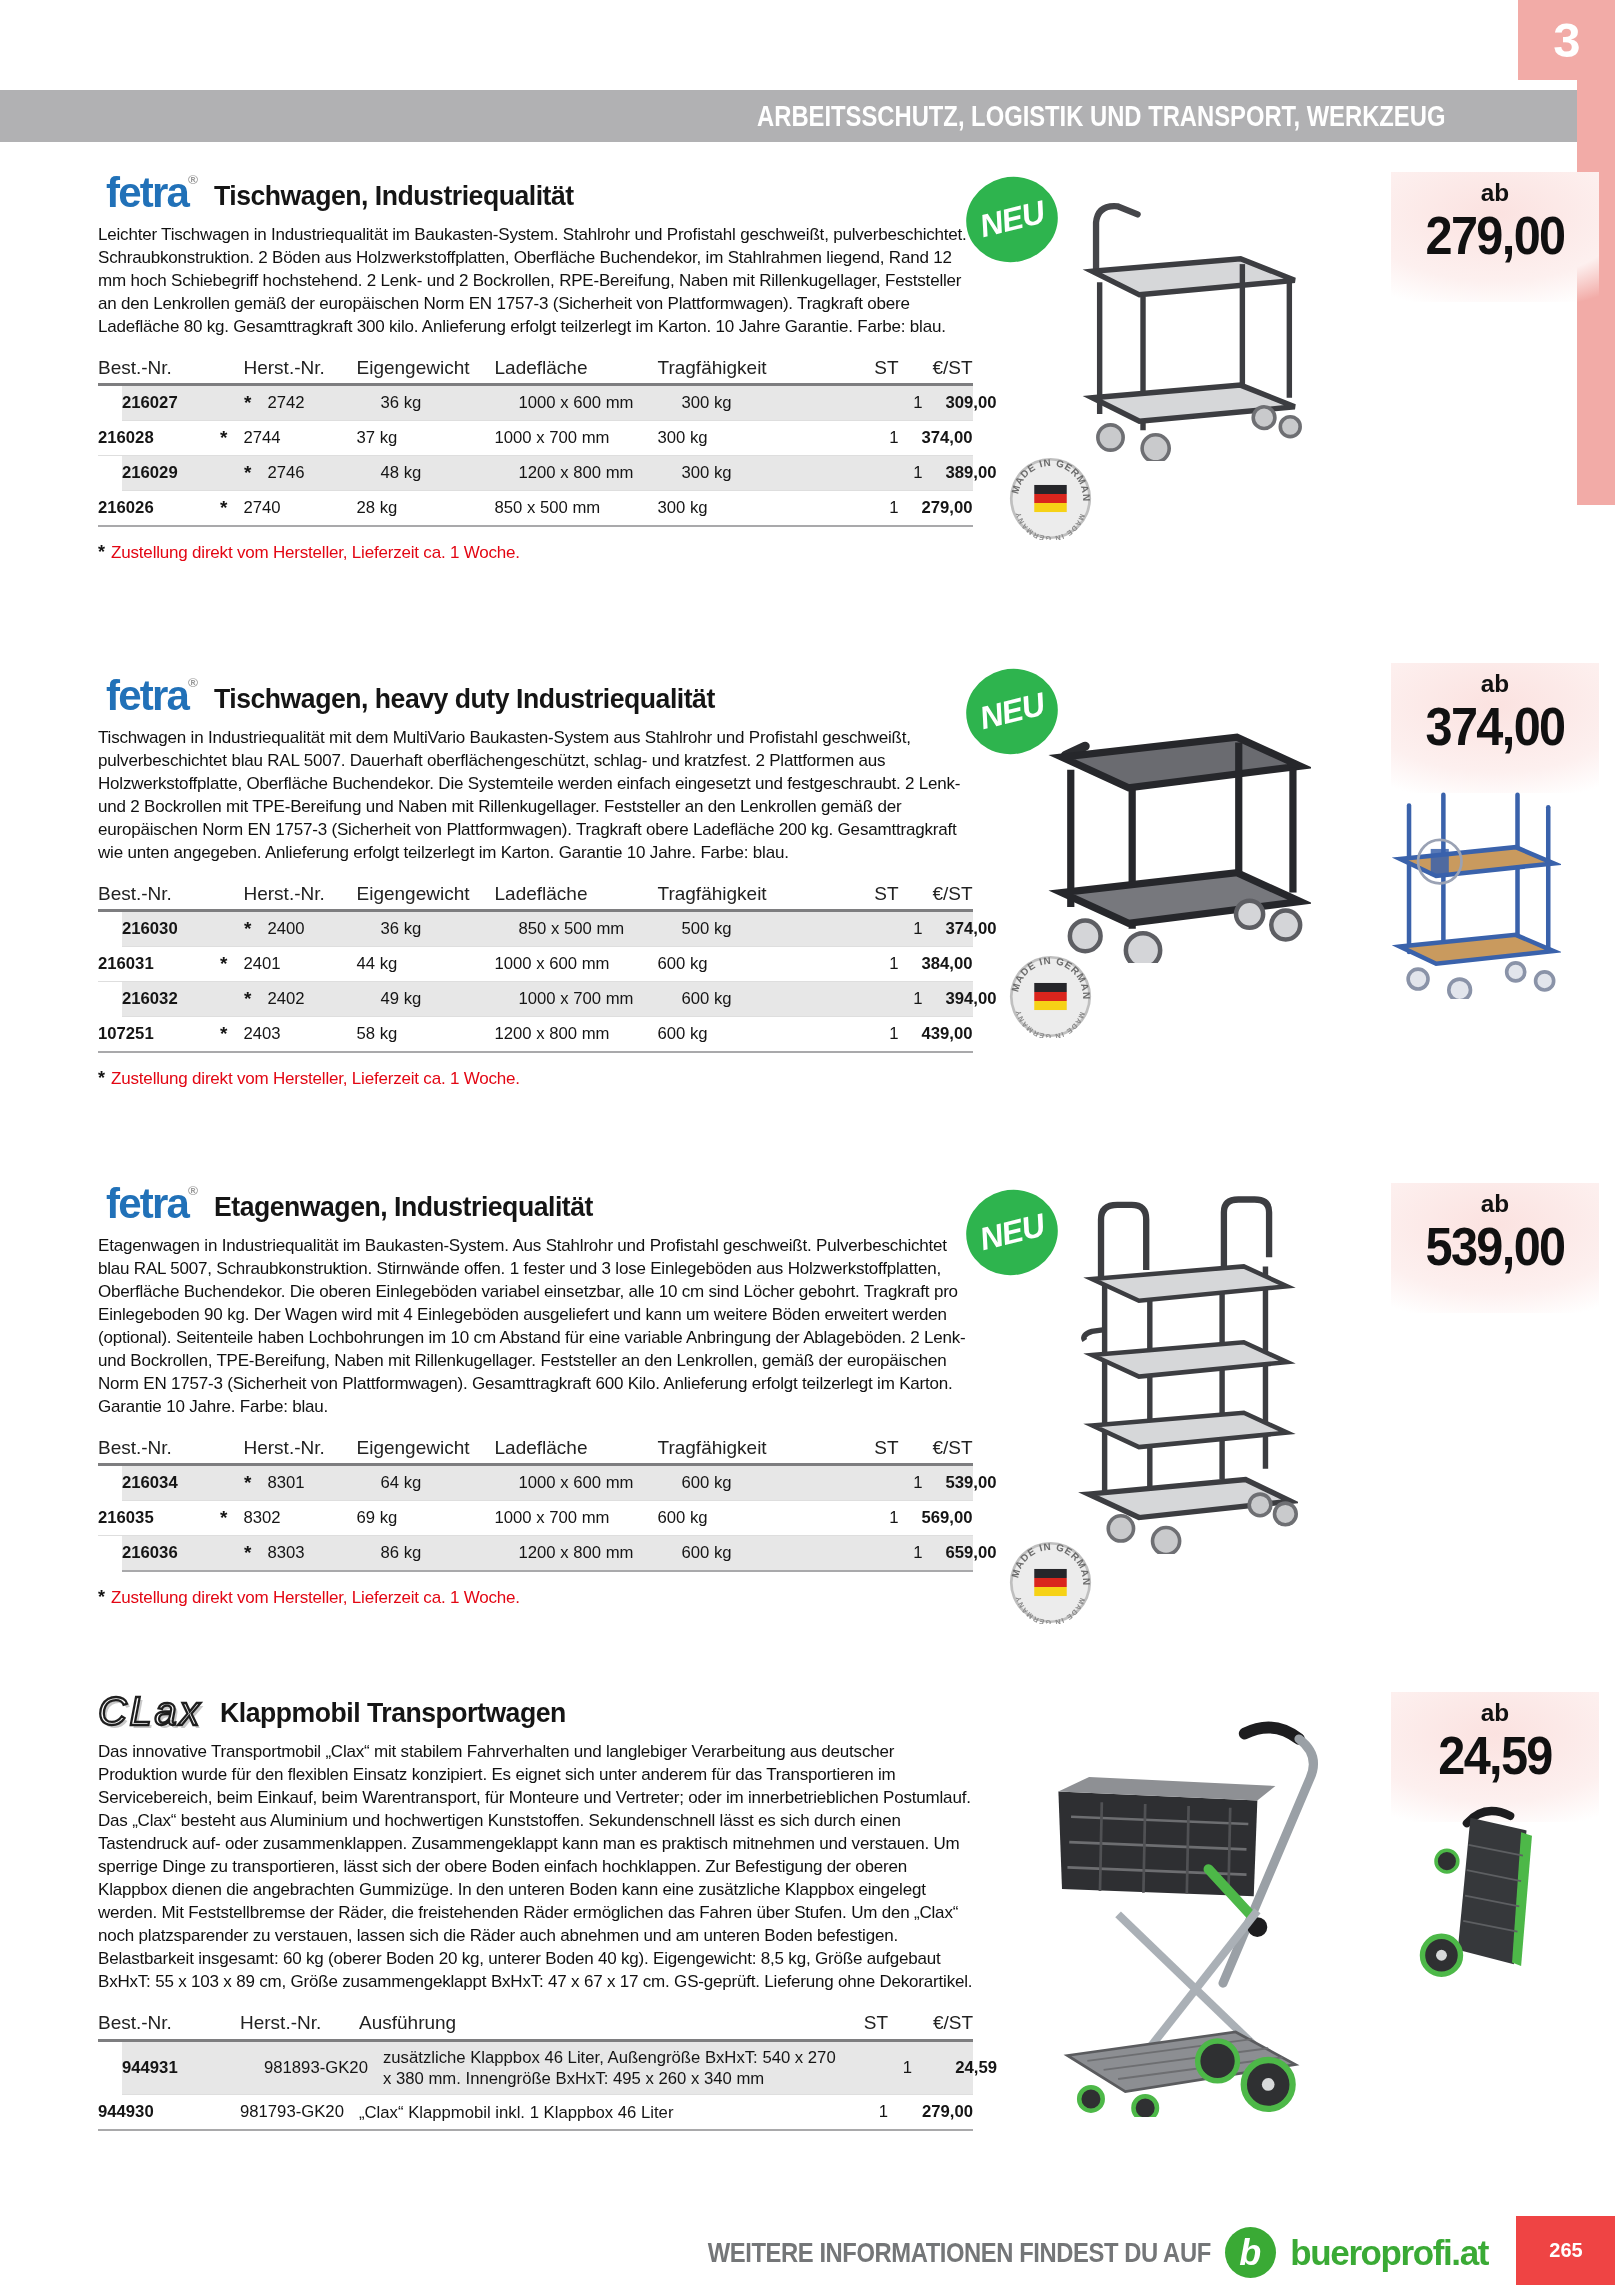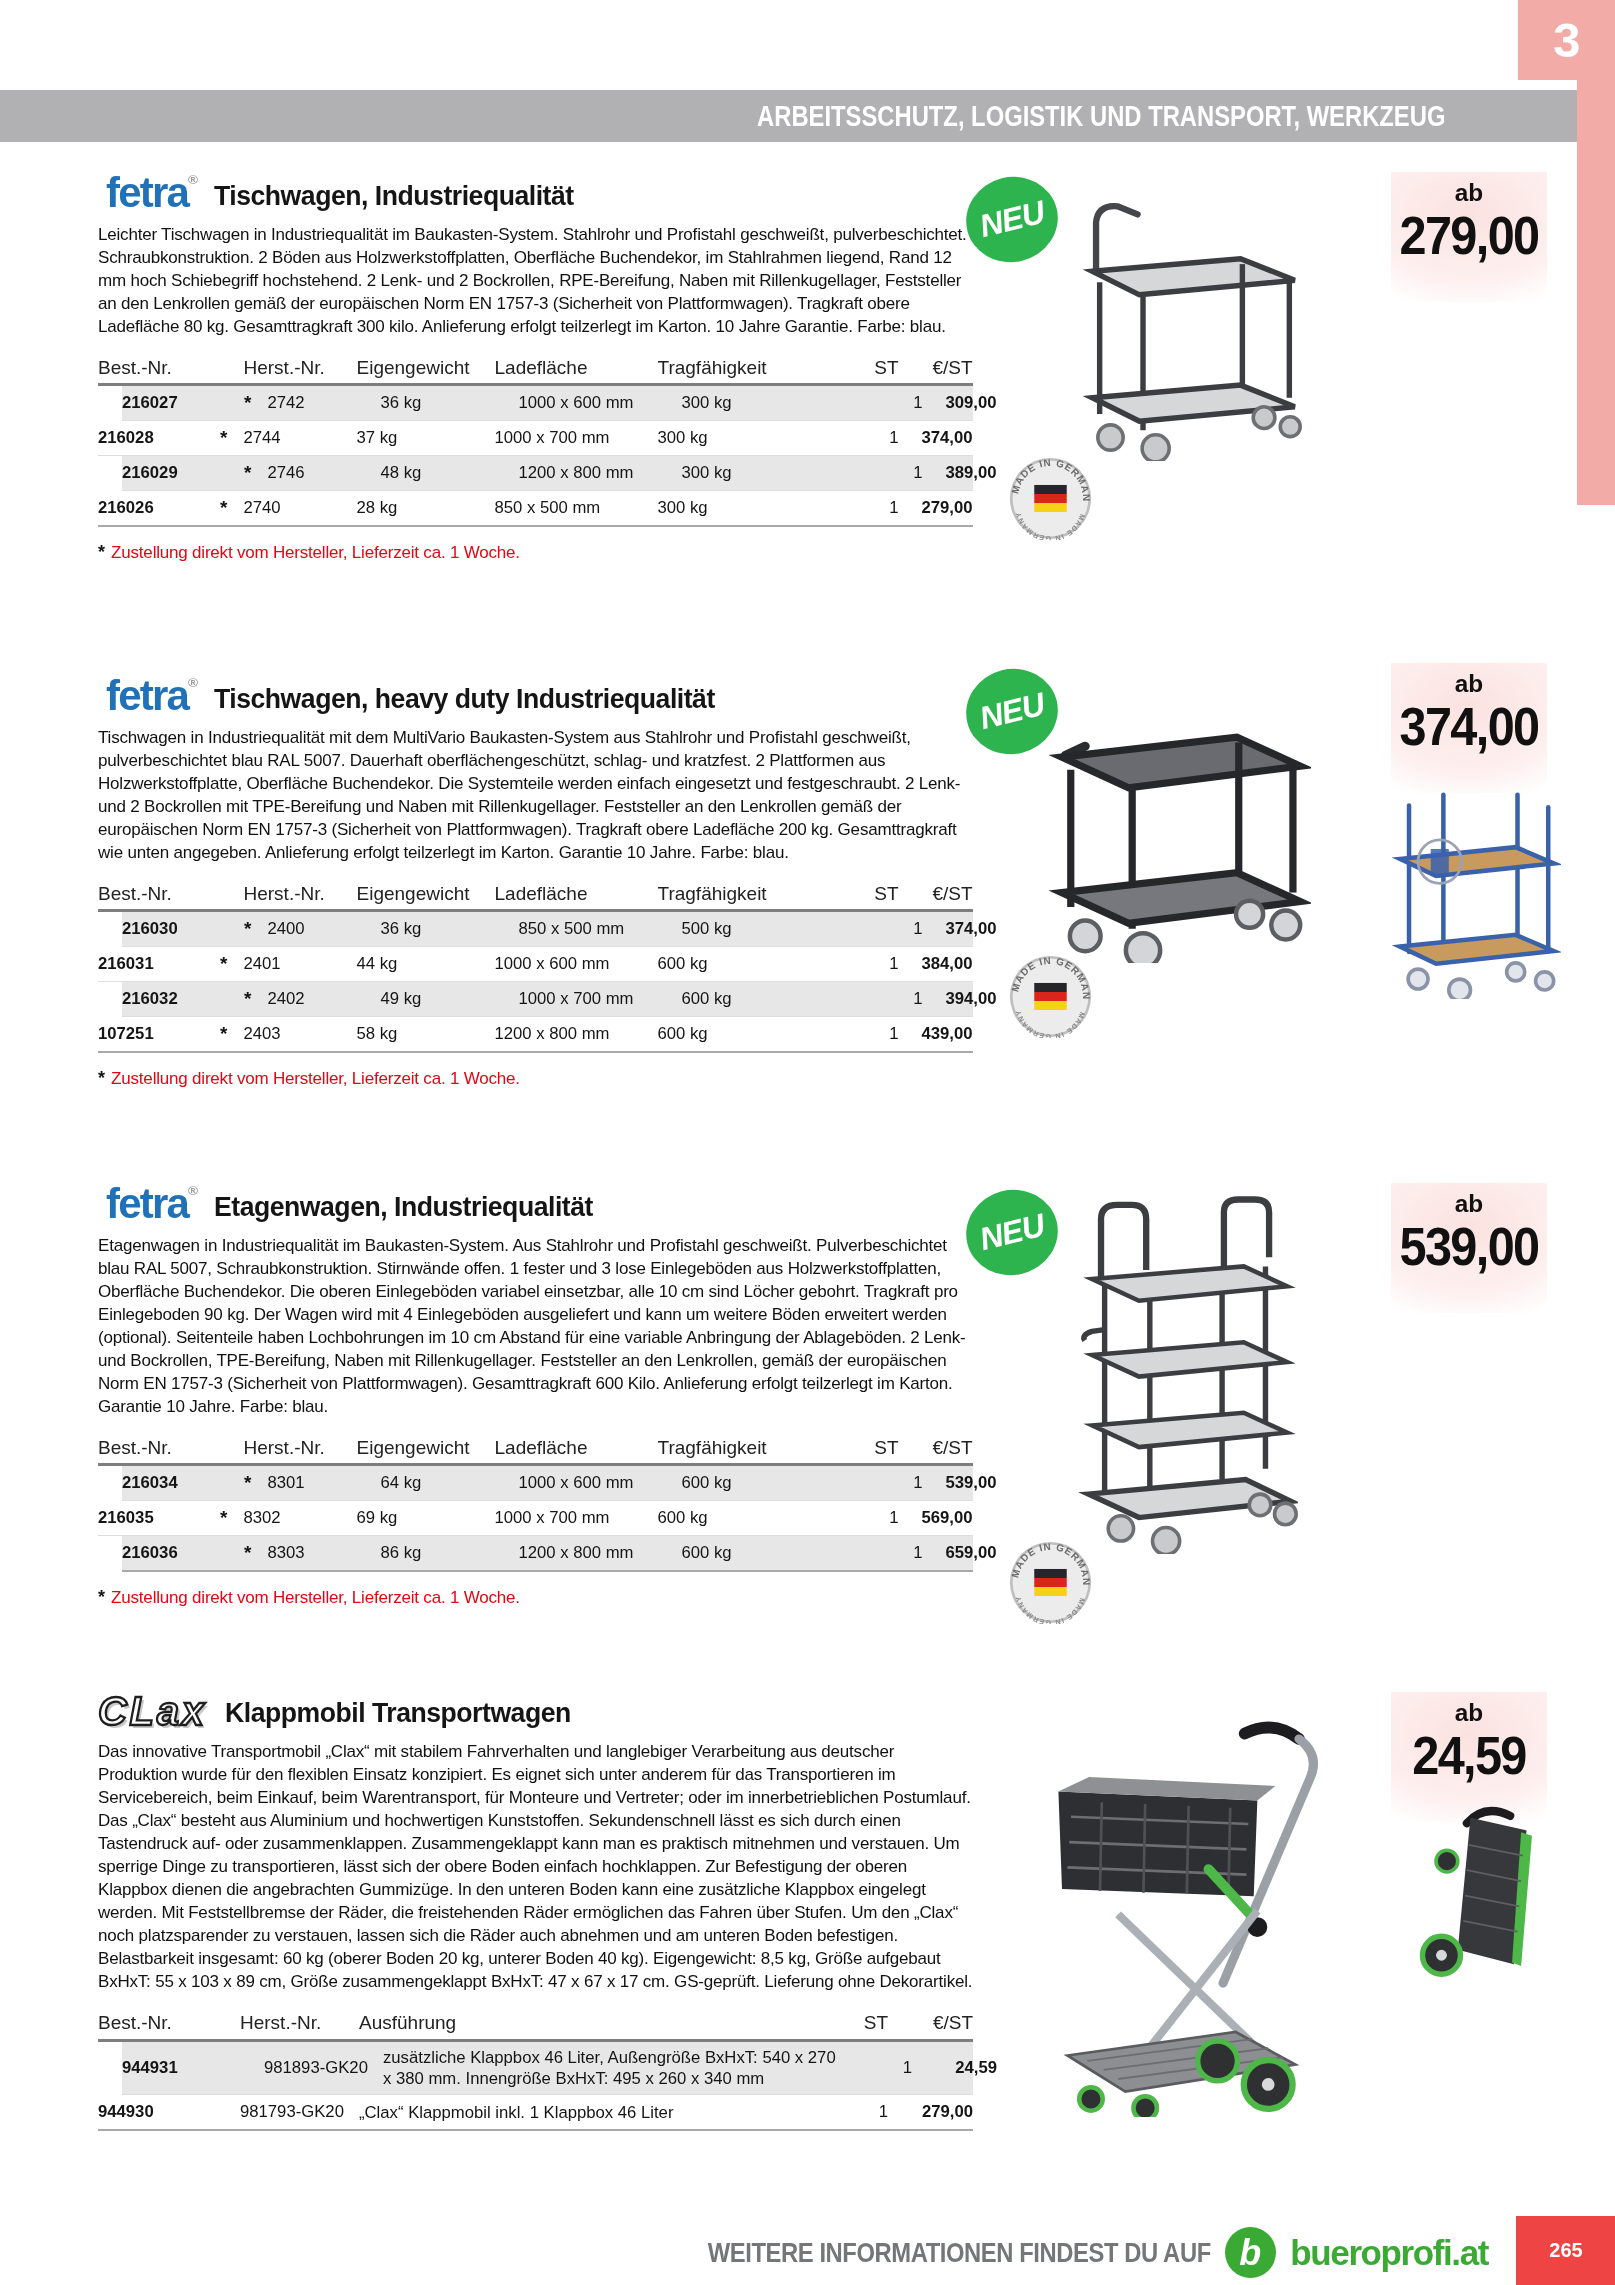--- a/index.html
+++ b/index.html
@@ -17,21 +17,21 @@
         display:flex;justify-content:flex-end;align-items:center;}
   .graybar .sub{margin-right:134px;color:#fff;font-size:29px;font-weight:bold;white-space:nowrap;
         transform:scaleX(.82);transform-origin:right center;}
   .edge-strip{position:absolute;left:1577px;top:80px;width:39px;height:425px;background:#f2aba7;}
 
   
   .product{position:absolute;left:98px;width:875px;}
   .brand-row{display:flex;align-items:flex-end;gap:18px;margin-bottom:11px;}
   .fetra{font-size:42px;font-weight:bold;color:#2171b8;letter-spacing:-1.8px;line-height:.9;margin-left:8px;}
   .reg{font-size:13.6px;color:#9a9a9a;vertical-align:top;font-weight:bold;}
-  .clax{font-size:40px;font-weight:bold;font-style:italic;color:#fff;line-height:.9;
+  .clax{font-size:40px;font-weight:normal;font-style:italic;color:#fff;line-height:.9;
         -webkit-text-stroke:2.3px #1f1f1f;letter-spacing:2.7px;text-shadow:2.7px 2.7px 0 #c9c9c9;}
   .ptitle{font-size:28px;font-weight:bold;letter-spacing:-0.5px;white-space:nowrap;
         transform:scaleX(.95);transform-origin:left bottom;}
   .desc{font-size:17px;line-height:23px;letter-spacing:-0.2px;margin:0 0 14.5px 0;text-align:left;color:#111;}
 
   
   .tbl{margin-top:5.4px;}
   .thead,.trow{display:grid;grid-template-columns:122px 23.5px 113px 138px 163px 194px 47px 74px;align-items:center;}
   .thead2,.trow2{display:grid;grid-template-columns:142px 119px 478px 51px 85px;align-items:center;}
   .thead,.thead2{height:31px;border-bottom:3.6px solid #7e7e80;font-size:19px;color:#222;}
@@ -45,21 +45,21 @@
   .h-preis,.c-preis{text-align:right;}
   .c-preis{font-weight:bold;}
   .c-ausf{padding:5.4px 12.7px 5.4px 0;line-height:21px;}
   .footnote{margin-top:14.5px;font-size:17px;color:#e30613;letter-spacing:-0.2px;}
   .footnote .star{color:#141414;font-weight:bold;margin-right:6.3px;font-size:18px;}
 
   
   .neu{position:absolute;width:92px;height:85px;background:#2eb44e;border-radius:50%;color:#fff;
        font-size:32px;font-weight:bold;font-style:italic;display:flex;align-items:center;
        justify-content:center;transform:rotate(-14deg);letter-spacing:-0.9px;}
-  .price-block{position:absolute;width:156px;text-align:center;padding:7.2px 0 38px;
+  .price-block{position:absolute;width:208px;text-align:center;padding:7.2px 0 38px;
        background:radial-gradient(ellipse 115% 95% at 50% 32%, #fbe2e0 0%, #fdf0ef 55%, rgba(255,255,255,0) 80%);}
   .ab{font-size:24.4px;font-weight:bold;color:#111;}
   .price{font-size:54px;font-weight:bold;letter-spacing:-1.8px;line-height:1.05;color:#111;
        transform:scaleX(.9);transform-origin:center;white-space:nowrap;}
   .photo{position:absolute;}
   .mig{position:absolute;width:83px;height:83px;}
 
   
   .footer-row{position:absolute;top:2227px;right:128px;display:flex;align-items:center;gap:14.5px;}
   .footer-msg{font-size:28px;font-weight:bold;color:#747678;white-space:nowrap;letter-spacing:-0.5px;

